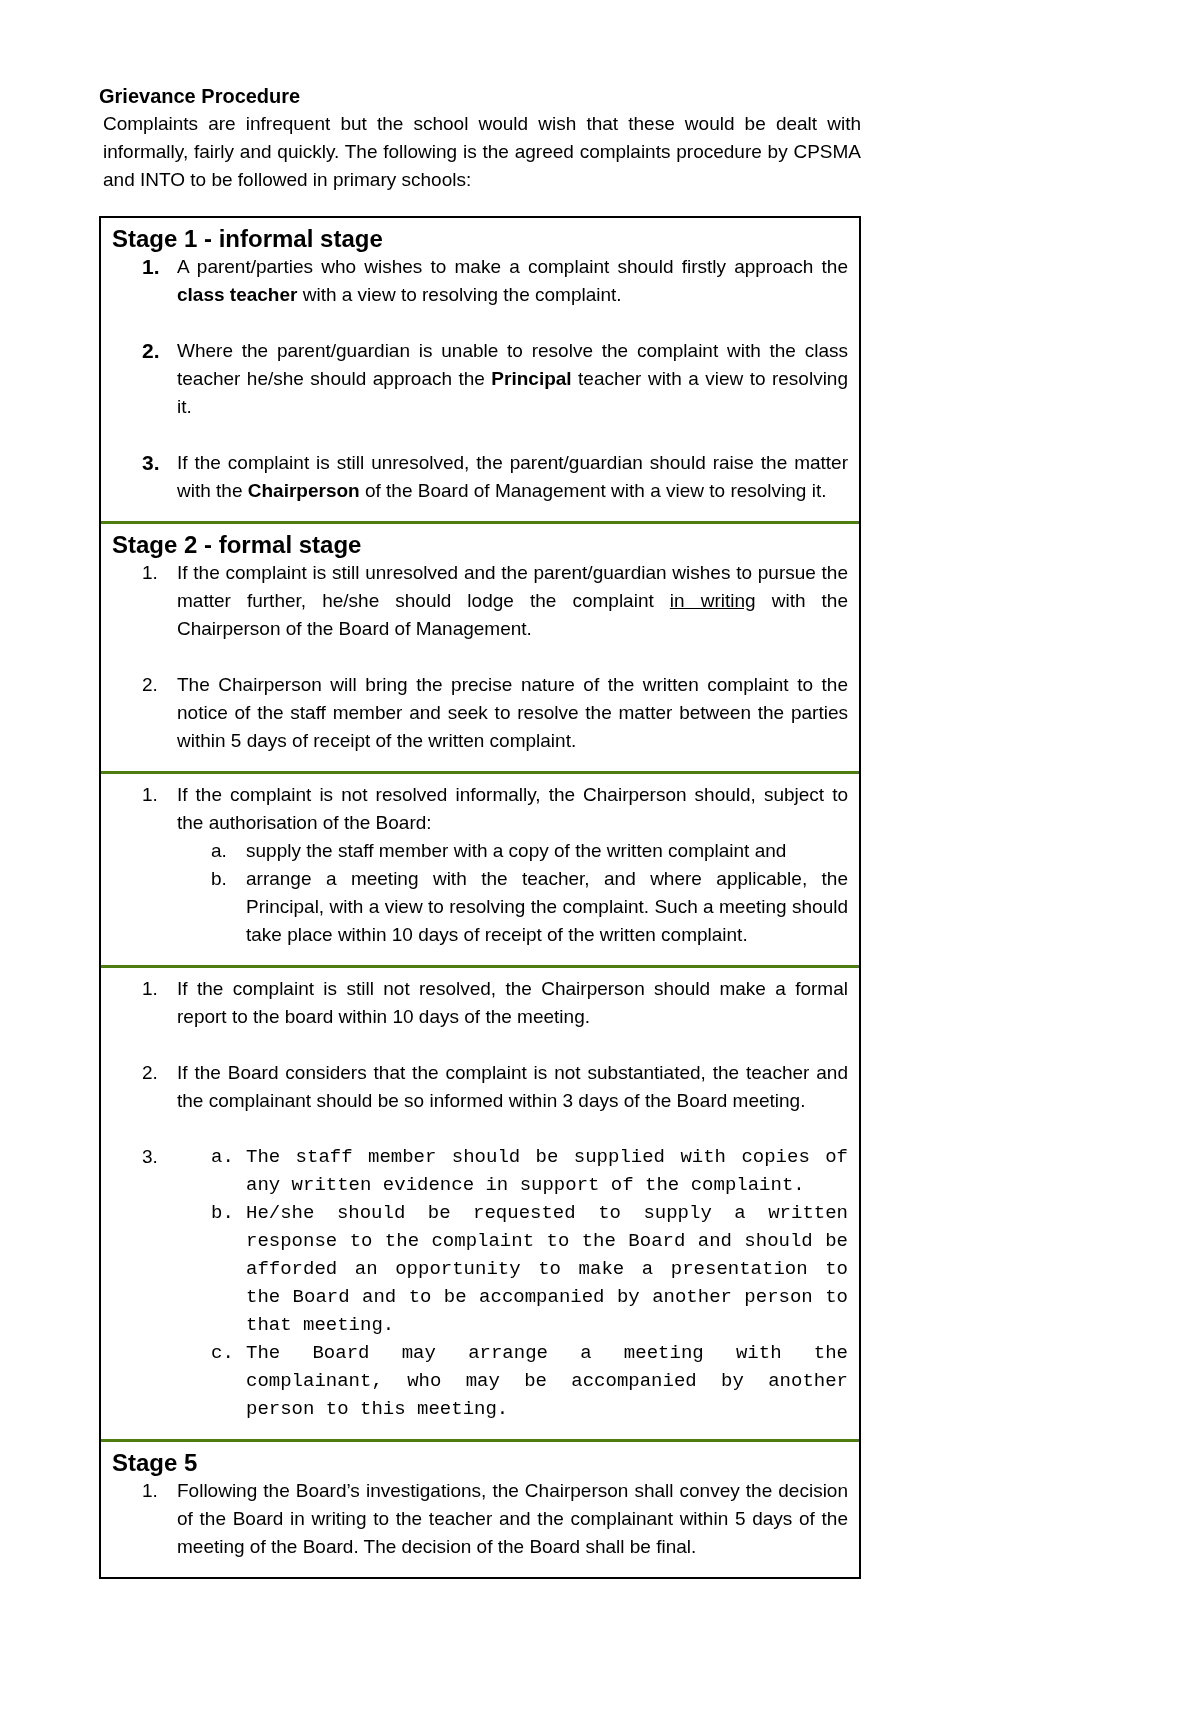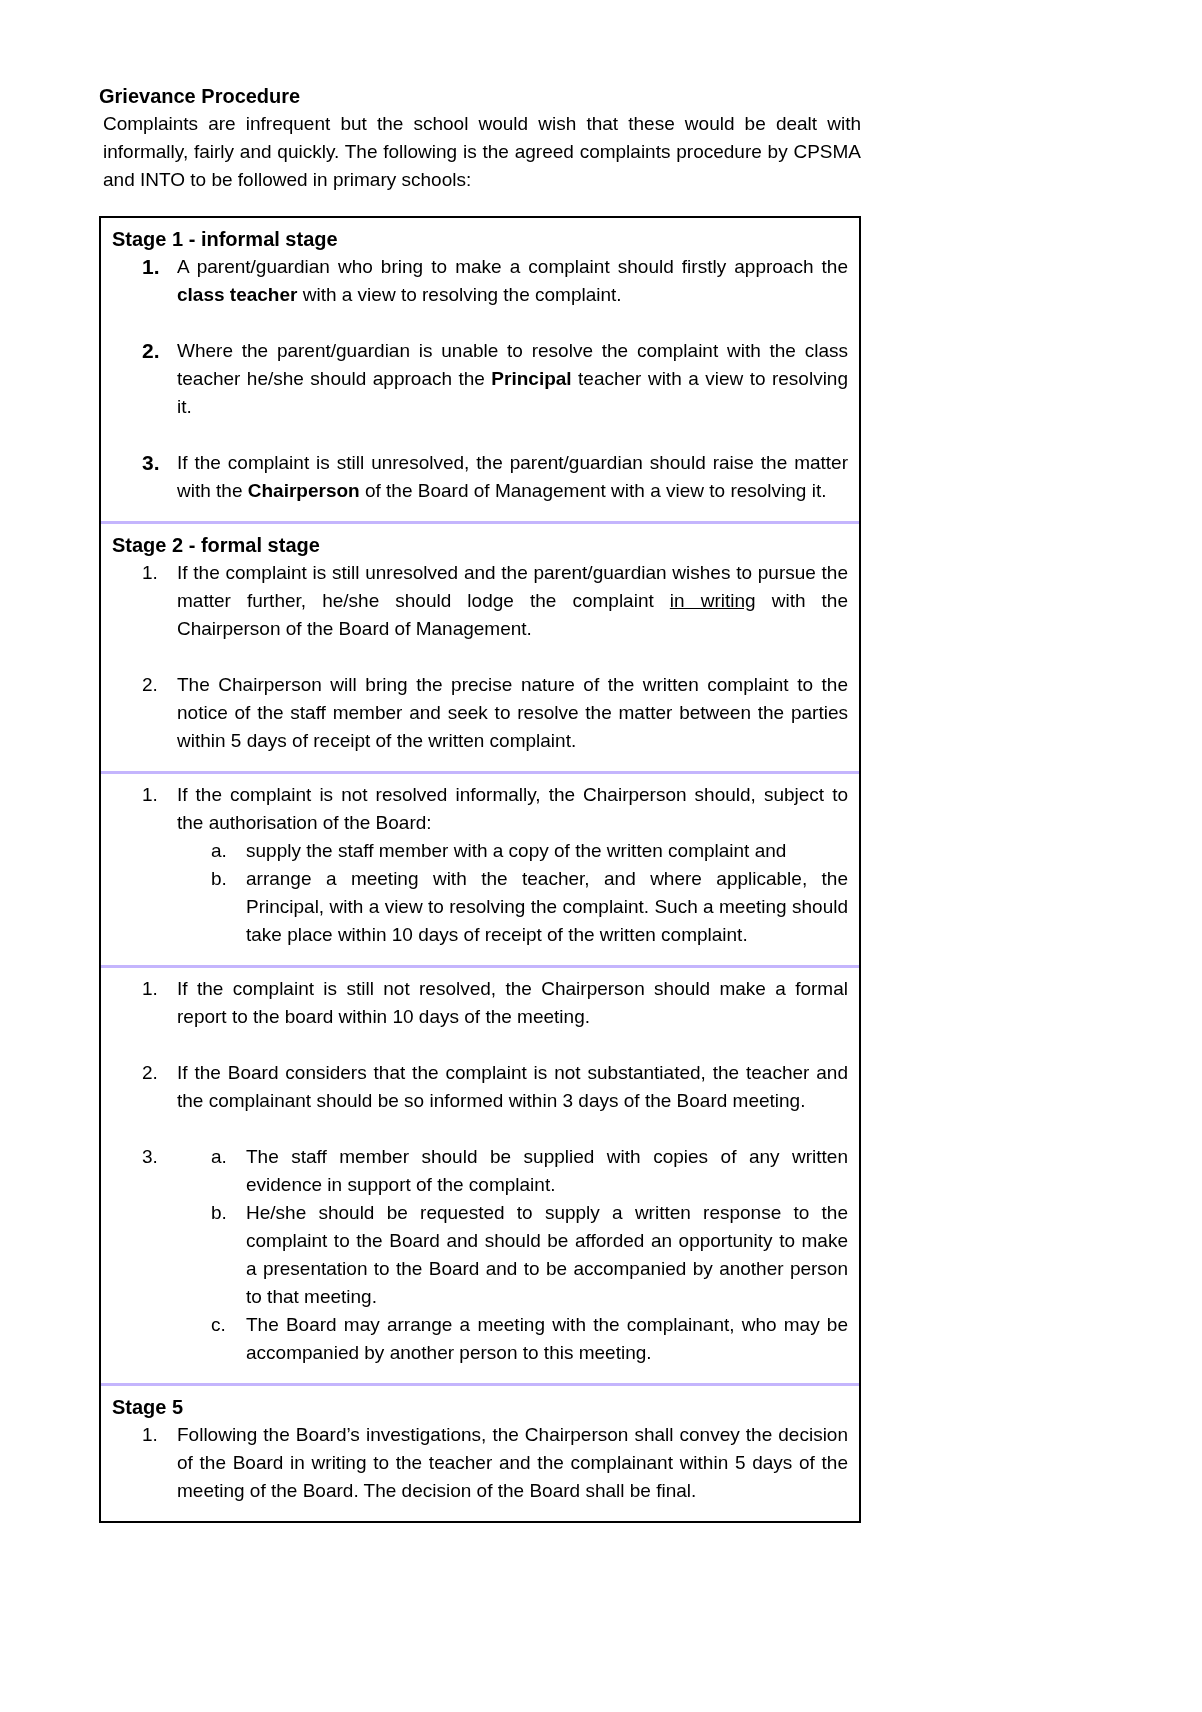--- a/index.html
+++ b/index.html
@@ -19,23 +19,23 @@
     font-weight: 700;
     margin: 0;
     line-height: 28px;
   }
   .intro {
     margin: 0 0 22px 4px;
     text-align: justify;
   }
   .stage-table { border: 2px solid #000; }
   .stage { padding: 7px 11px 16px 11px; }
-  .stage + .stage { border-top: 3px solid #c4b5fd; }
+  .stage + .stage { border-top: 3px solid #4d7c0f; }
   .stage-heading {
-    font-size: 20px;
+    font-size: 24px;
     font-weight: 700;
     margin: 0;
     line-height: 28px;
   }
   ol.num { list-style: none; margin: 0; padding: 0; counter-reset: n; }
   ol.num > li {
     counter-increment: n;
     position: relative;
     padding-left: 65px;
     text-align: justify;
@@ -54,36 +54,36 @@
     position: relative;
     padding-left: 69px;
     text-align: justify;
   }
   ol.alpha > li::before {
     content: counter(a, lower-alpha) ".";
     position: absolute;
     left: 34px;
     top: 0;
   }
-  ol.alpha.gap { margin-top: 12px; }
+  ol.alpha.gap { margin-top: 12px; font-family: Liberation Mono, monospace; }
   b { font-weight: 700; }
   u { text-decoration: underline; }
 </style>
 </head>
 <body>
 
 <div class="page">
   <h1 class="doc-title">Grievance Procedure</h1>
   <p class="intro">Complaints are infrequent but the school would wish that these would be dealt with informally, fairly and quickly.  The following is the agreed complaints procedure by CPSMA and INTO to be followed in primary schools:</p>
 
   <div class="stage-table">
     <section class="stage">
       <h2 class="stage-heading">Stage 1 - informal stage</h2>
       <ol class="num bold-num">
-          <li><span>A parent/guardian who bring to make a complaint should firstly approach the </span><b>class teacher</b><span> with a view to resolving the complaint.</span></li>
+          <li><span>A parent/parties who wishes to make a complaint should firstly approach the </span><b>class teacher</b><span> with a view to resolving the complaint.</span></li>
           <li><span>Where the parent/guardian is unable to resolve the complaint with the class teacher he/she should approach the </span><b>Principal</b><span> teacher with a view to resolving it.</span></li>
           <li><span>If the complaint is still unresolved, the parent/guardian should raise the matter with the </span><b>Chairperson</b><span> of the Board of Management with a view to resolving it.</span></li>
         </ol>
     </section>
 
     <section class="stage">
       <h2 class="stage-heading">Stage 2 - formal stage</h2>
       <ol class="num">
           <li><span>If the complaint is still unresolved and the parent/guardian wishes to pursue the matter further, he/she should lodge the complaint </span><u>in writing</u><span> with the Chairperson of the Board of Management.</span></li>
           <li><span>The Chairperson will bring the precise nature of the written complaint to the notice of the staff member and seek to resolve the matter between the parties within 5 days of receipt of the written complaint.</span></li>

